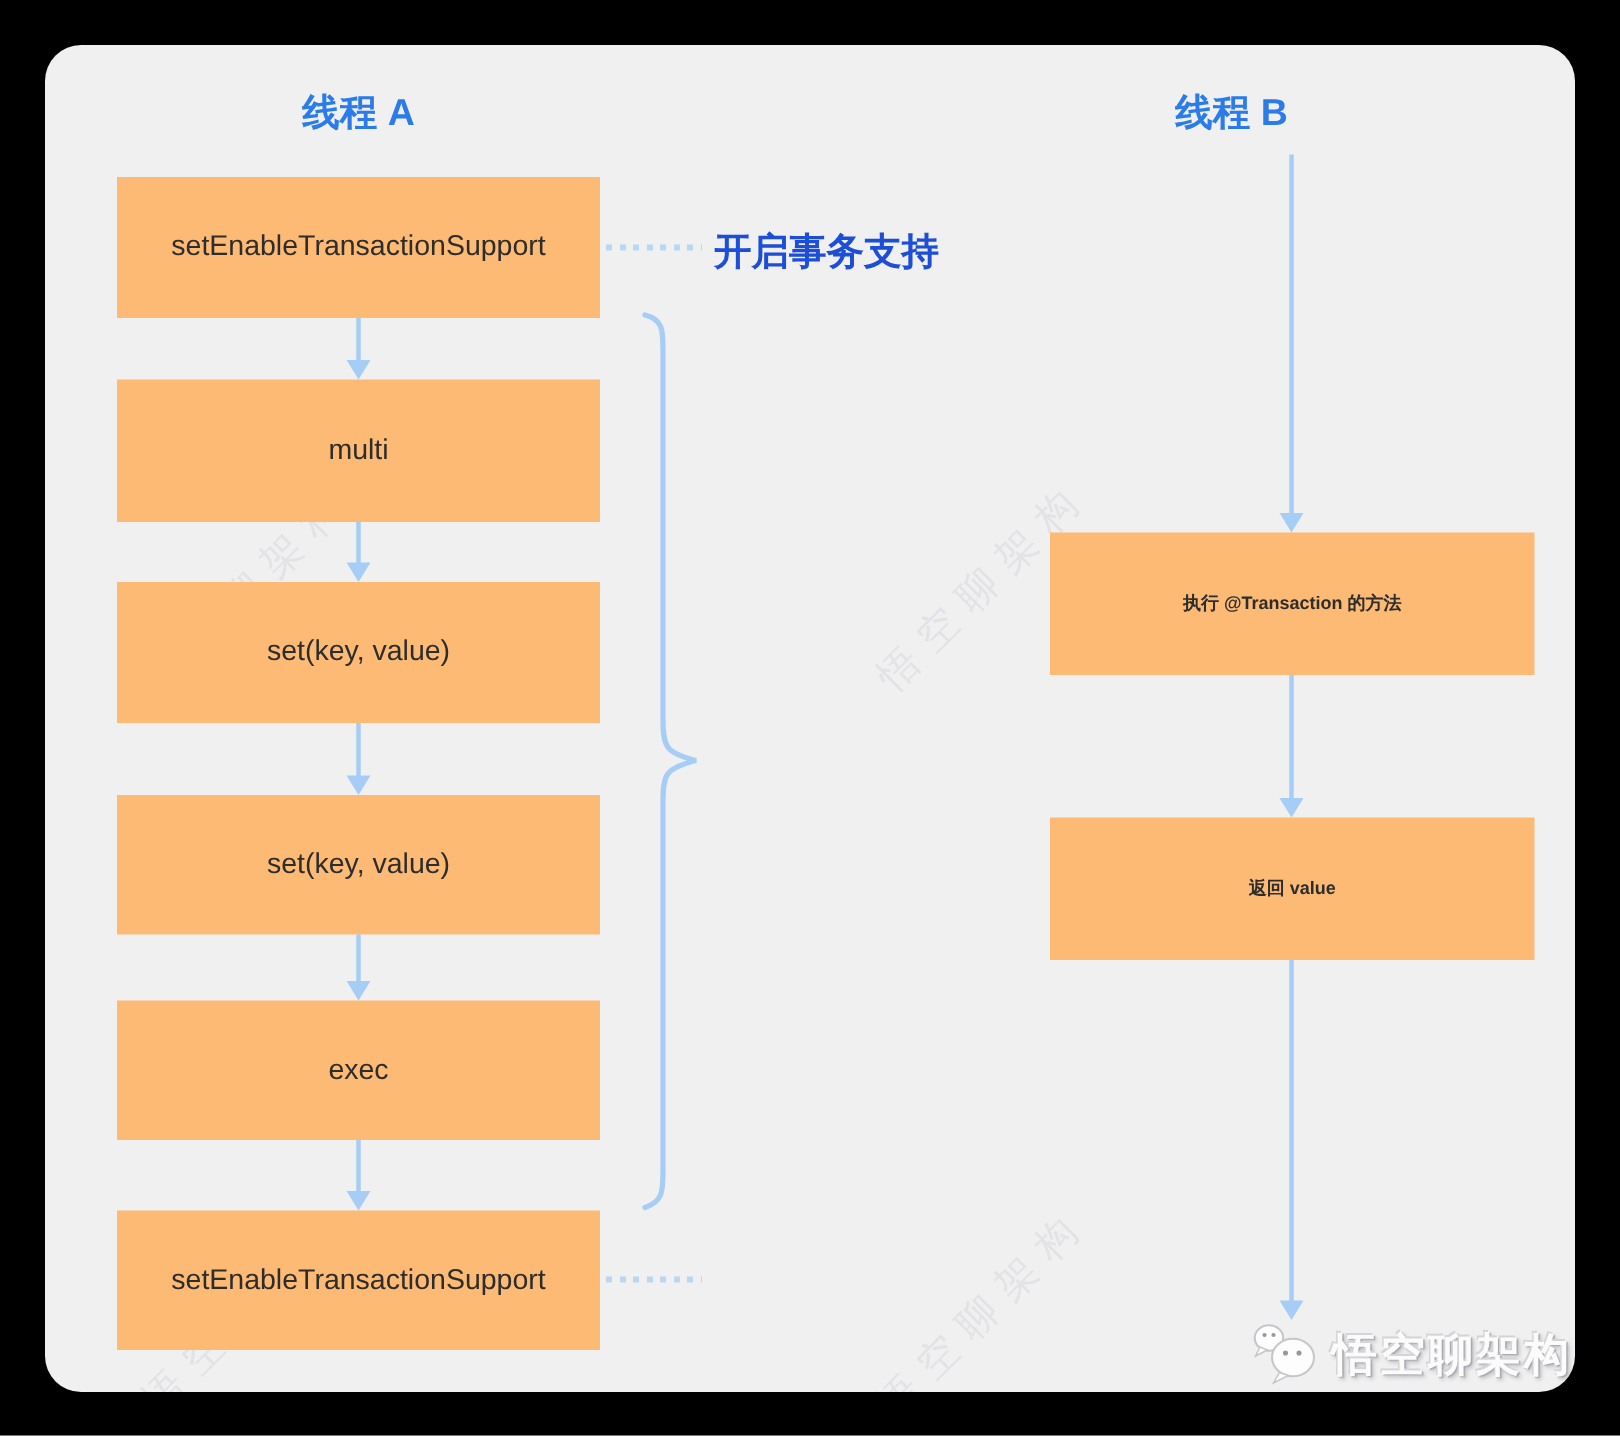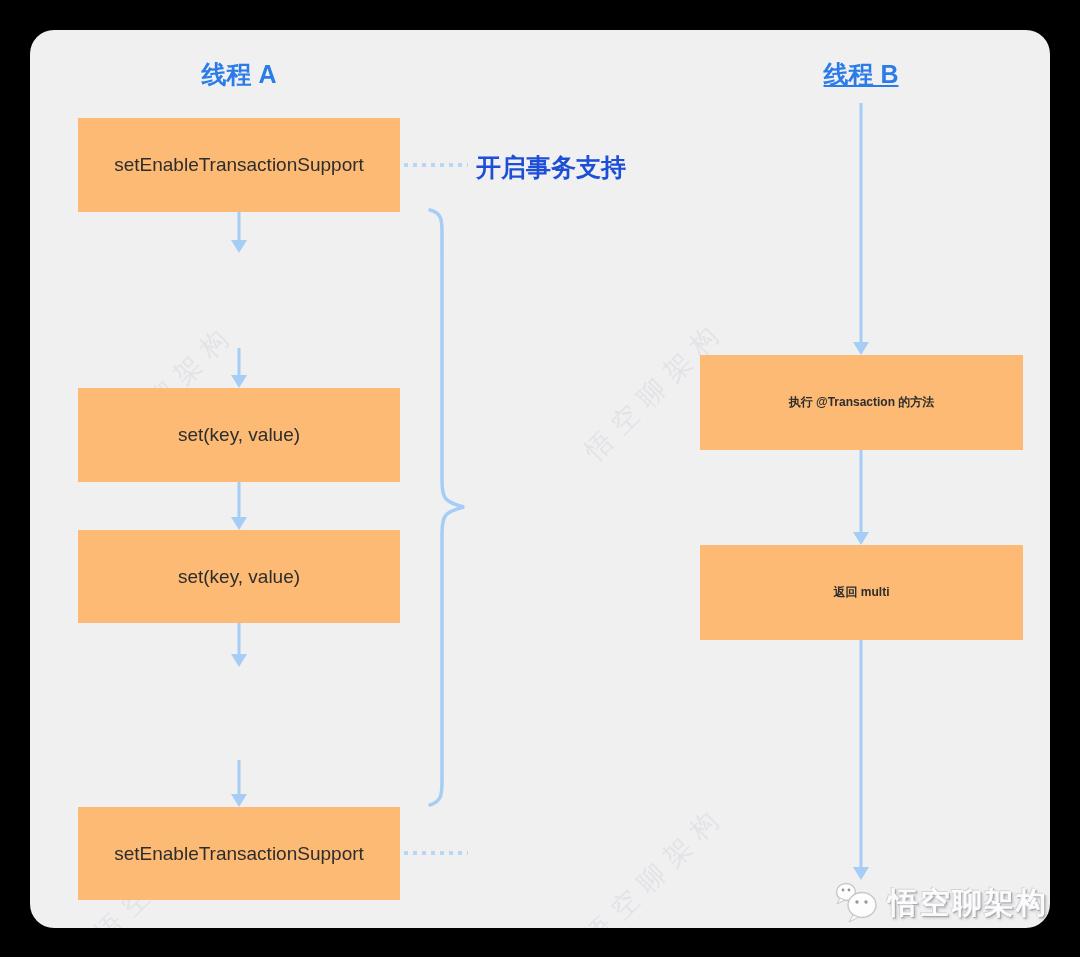--- a/index.html
+++ b/index.html
@@ -39,21 +39,21 @@
   .thread-title{
     position:absolute;
     top:28px;
     transform:translateX(-50%);
     font-size:25px;
     font-weight:700;
     color:#2b7ce9;
     white-space:nowrap;
   }
   .title-a{left:209px;}
-  .title-b{left:831px;text-decoration:underline;}
+  .title-b{left:791px;}
 
   .box{
     position:absolute;
     background:#fdba74;
     display:flex;align-items:center;justify-content:center;
     color:#2d2d2d;
     font-size:19px;
     font-weight:500;
     text-align:center;
   }
@@ -152,22 +152,24 @@
   <span class="wm wm2">悟空聊架构</span>
   <span class="wm wm3">悟空聊架构</span>
   <span class="wm wm4">悟空聊架构</span>
 
   <div class="layer">
 
     <div class="thread-title title-a">线程 A</div>
     <div class="thread-title title-b">线程 B</div>
 
     <div class="box col-a b1">setEnableTransactionSupport</div>
+    <div class="box col-a b2">multi</div>
     <div class="box col-a b3">set(key, value)</div>
     <div class="box col-a b4">set(key, value)</div>
+    <div class="box col-a b5">exec</div>
     <div class="box col-a b6">setEnableTransactionSupport</div>
 
     <div class="arrow ax a1">
         <div class="line"></div>
         <div class="head"></div>
       </div>
     <div class="arrow ax a2">
         <div class="line"></div>
         <div class="head"></div>
       </div>
@@ -186,21 +188,21 @@
 
     <div class="arrow bx ab0">
         <div class="line"></div>
         <div class="head"></div>
       </div>
     <div class="box col-b bb1 cn">执行 @Transaction 的方法</div>
     <div class="arrow bx ab1">
         <div class="line"></div>
         <div class="head"></div>
       </div>
-    <div class="box col-b bb2 cn">返回 multi</div>
+    <div class="box col-b bb2 cn">返回 value</div>
     <div class="arrow bx ab2">
         <div class="line"></div>
         <div class="head"></div>
       </div>
 
     <svg class="brace" width="44" height="600" viewBox="0 0 44 600">
       <path d="M4,2 C16,5 16,12 16,26 L16,272 C16,290 18,294 38,299 C18,304 16,308 16,326 L16,572 C16,586 16,593 4,597" fill="none" stroke="#a6cdf5" stroke-width="3.5" stroke-linecap="round"></path>
     </svg>
 
     <div class="dots d1"></div>

